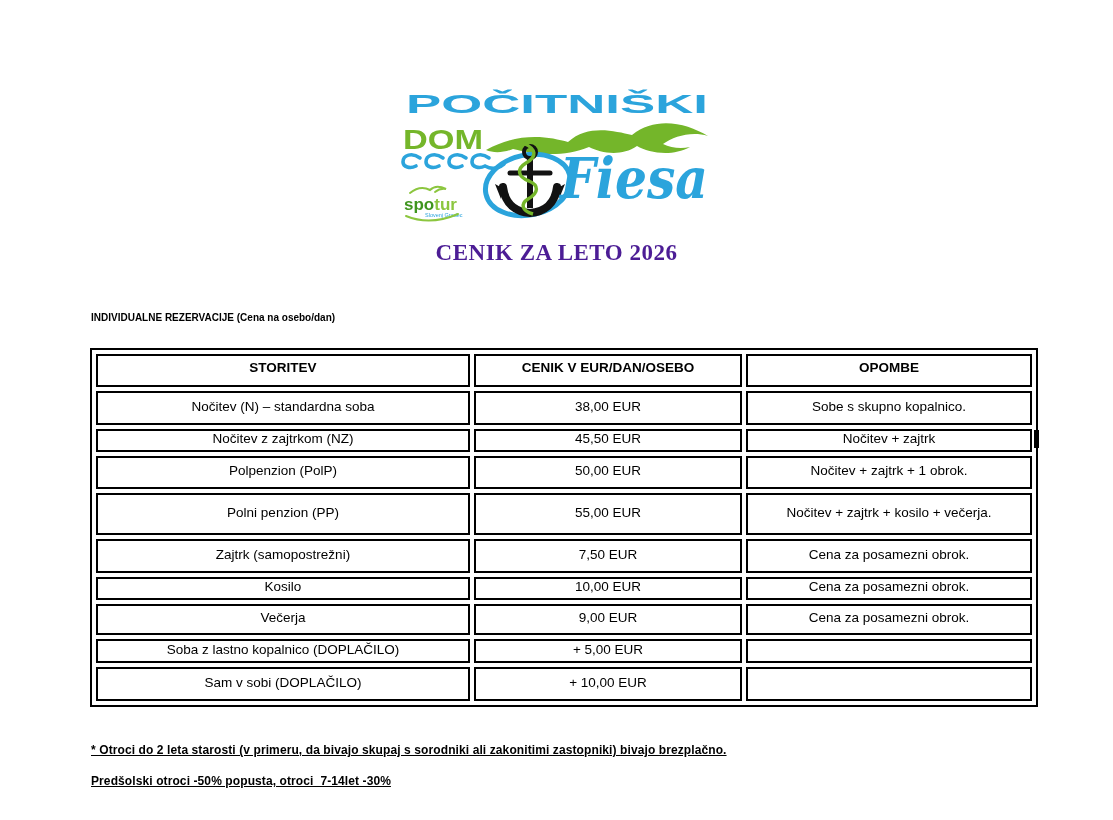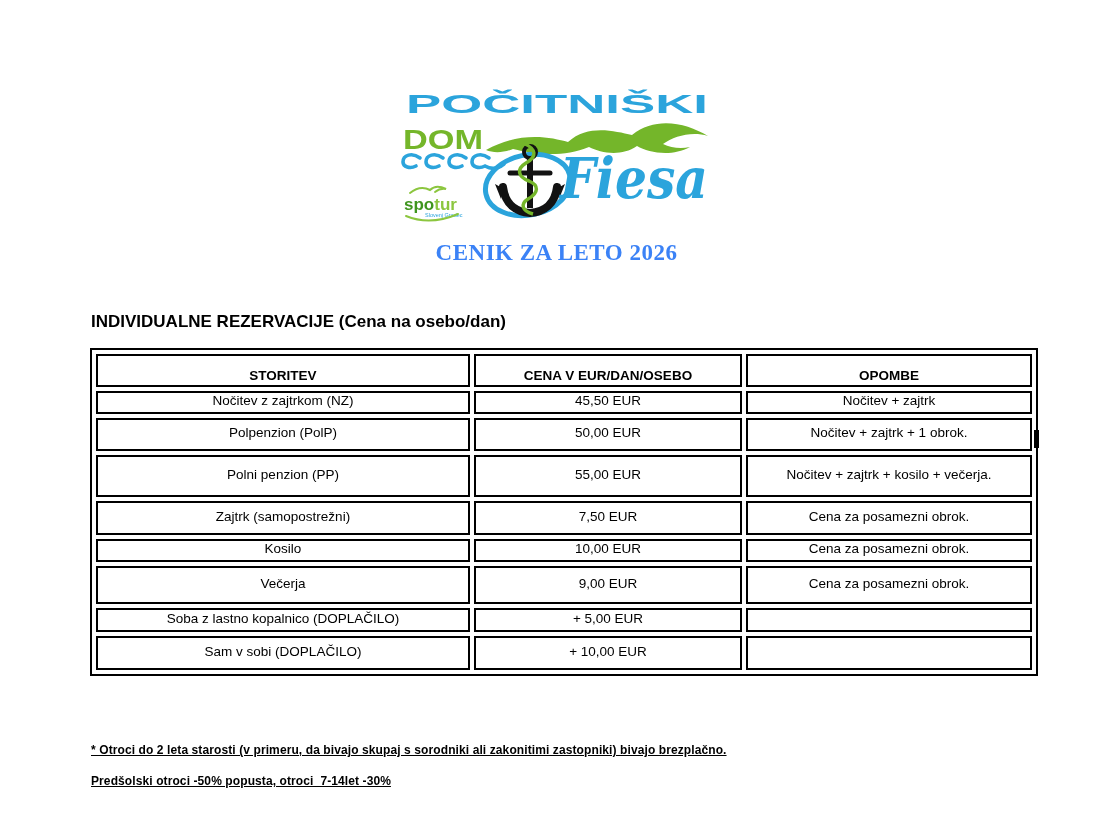--- a/index.html
+++ b/index.html
@@ -6,43 +6,43 @@
   .page {
     position:relative; width:1113px; height:820px; background:#ffffff;
     font-family:"Liberation Sans", sans-serif; color:#000; overflow:hidden;border-radius:30px;
   }
   
   .logo { position:absolute; left:400px; top:86px; width:314px; height:146px; }
   
   .doc-title {
     position:absolute; left:0; top:240px; width:1113px; text-align:center;
     font-family:"Liberation Serif", serif; font-weight:bold; font-size:23px;
-    letter-spacing:0.5px; color:#3b82f6;
+    letter-spacing:0.5px; color:#4c1d95;
   }
   
   .section-heading {
-    position:absolute; left:91px; top:312px; font-size:17px; font-weight:bold;
+    position:absolute; left:91px; top:312px; font-size:10px; font-weight:bold;
   }
   
   .price-table-wrap {
     position:absolute; left:90px; top:348px; width:948px;
     border:2px solid #000; box-sizing:border-box; background:#fff;
   }
   table.price-table {
     table-layout:fixed; width:944px; border-collapse:separate; border-spacing:4px;
   }
   .price-table th, .price-table td {
     border:2px solid #000; text-align:center; overflow:hidden;
     font-size:13.5px; padding:0 4px; background:#fff;
   }
-  .price-table th { font-weight:bold; vertical-align:top; padding-top:12px; }
+  .price-table th { font-weight:bold; vertical-align:top; padding-top:4px; }
   .price-table td { vertical-align:middle; padding-bottom:4px; }
   .col-storitev { width:374px; } .col-cena { width:268px; } .col-opombe { width:286px; }
   tr.h34 { height:33px; } tr.h31 { height:20px;margin-left:13px; } tr.h34b { height:34px; }
-  tr.h42 { height:42px;margin-left:48px; } tr.h38 { height:24px; } tr.h35 { height:38px;margin-left:31px; }
+  tr.h42 { height:42px;margin-left:48px; } tr.h38 { height:24px; } tr.h35 { height:31px;margin-left:31px; }
   
   .border-artifact {
     position:absolute; left:1034px; top:430px; width:5px; height:18px; background:#000;
   }
   
   .footnote {
     position:absolute; left:91px; font-size:12px; font-weight:bold;
     text-decoration:underline; letter-spacing:0.1px; white-space:pre;
   }
   .footnote-1 { top:743px; }
@@ -100,25 +100,30 @@
   <div class="price-table-wrap">
     <table class="price-table">
       <colgroup>
         <col class="col-storitev">
           <col class="col-cena">
           <col class="col-opombe">
       </colgroup>
       <thead>
         <tr class="h34">
           <th>STORITEV</th>
-          <th>CENA V EUR/DAN/OSEBO</th>
+          <th>CENIK V EUR/DAN/OSEBO</th>
           <th>OPOMBE</th>
         </tr>
       </thead>
       <tbody>
+        <tr class="h34b">
+          <td>Nočitev (N) – standardna soba</td>
+          <td>38,00 EUR</td>
+          <td>Sobe s skupno kopalnico.</td>
+        </tr>
         <tr class="h31">
           <td>Nočitev z zajtrkom (NZ)</td>
           <td>45,50 EUR</td>
           <td>Nočitev + zajtrk</td>
         </tr>
         <tr class="h34">
           <td>Polpenzion (PolP)</td>
           <td>50,00 EUR</td>
           <td>Nočitev + zajtrk + 1 obrok.</td>
         </tr>

